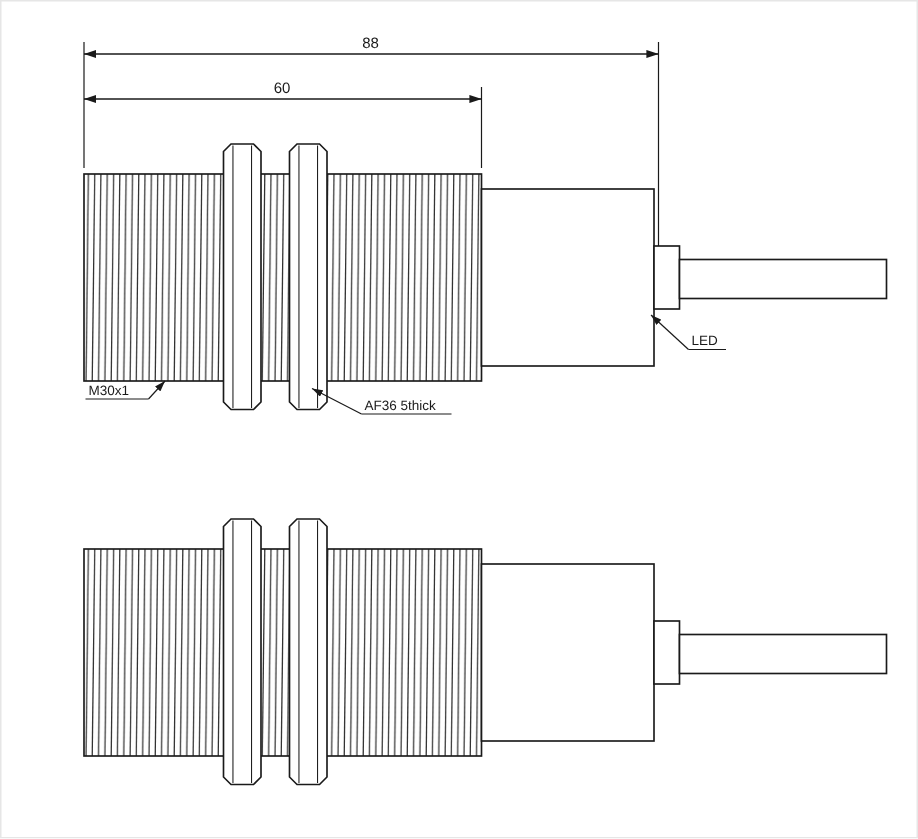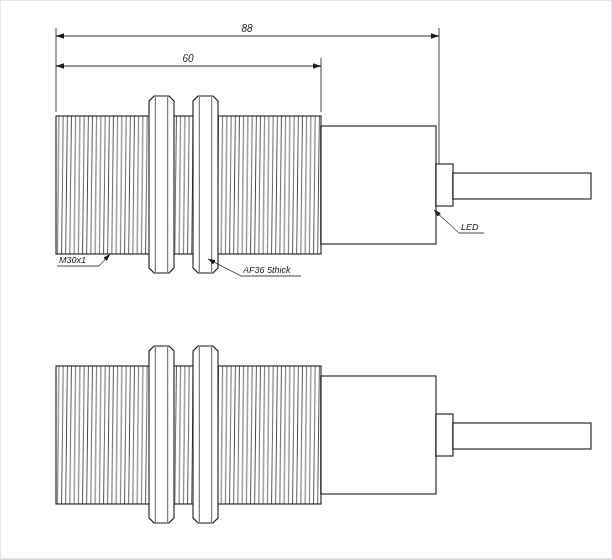--- a/index.html
+++ b/index.html
@@ -9,21 +9,20 @@
   }
   .canvas {
     position: relative;
     width: 612px;
     height: 559px;
     background: #ffffff;
     border: 1px solid #e6e6e6;
     box-sizing: border-box;
     overflow: hidden;
     font-family: "Liberation Sans", "DejaVu Sans", sans-serif;
-    font-style: italic;
   }
   svg text {
     font-family: "Liberation Sans", "DejaVu Sans", sans-serif;
     fill: #1a1a1a;
   }
   .dim-text { font-size: 10px; }
   .label-text { font-size: 9px; }
 </style>
 </head>
 <body>

